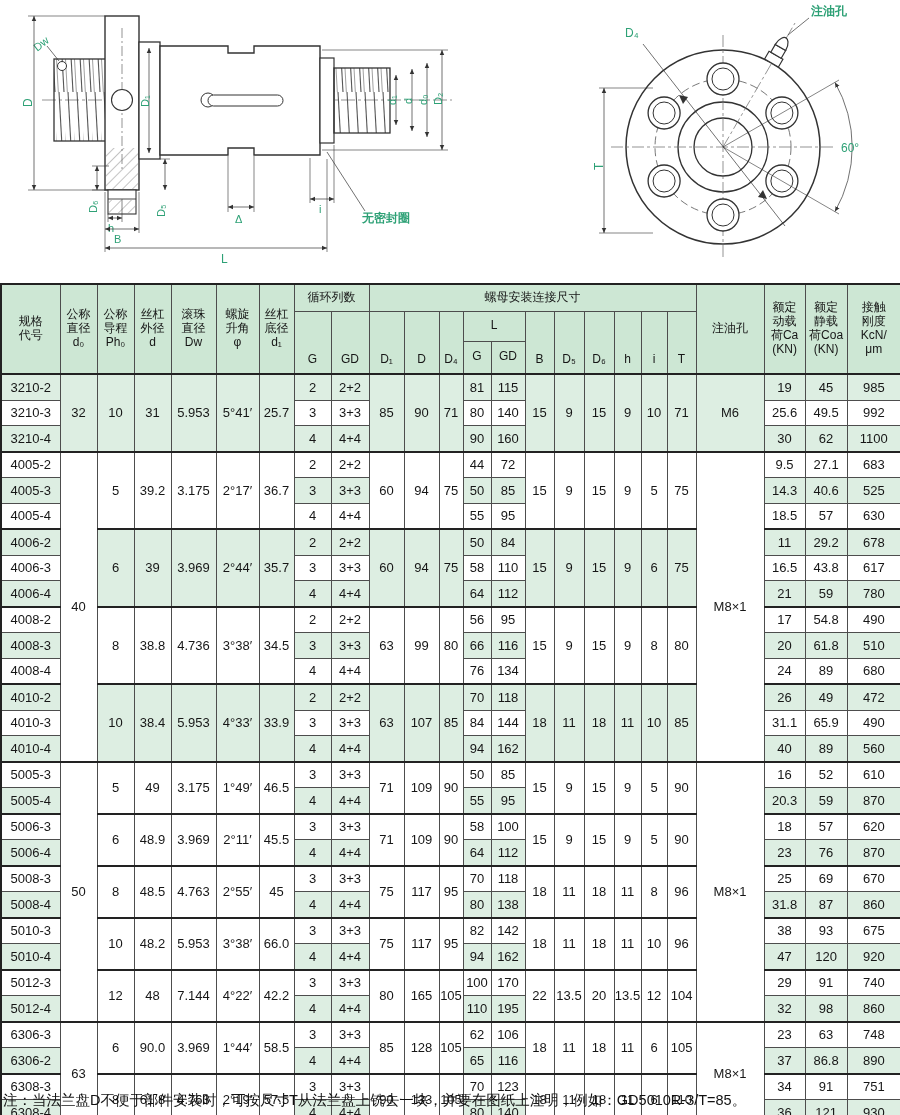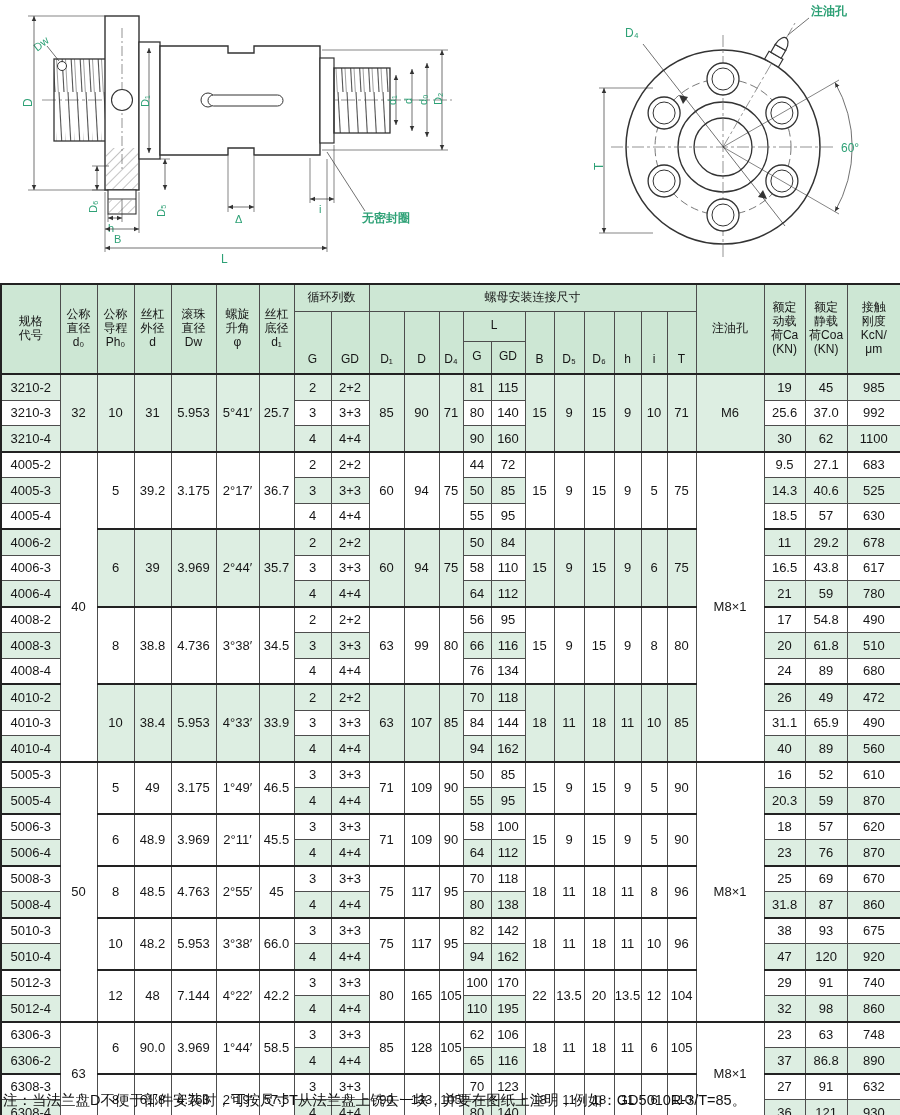--- a/index.html
+++ b/index.html
@@ -291,21 +291,21 @@
           <td>45</td>
           <td>985</td>
         </tr>
         <tr>
           <td>3210-3</td>
           <td>3</td>
           <td>3+3</td>
           <td>80</td>
           <td>140</td>
           <td>25.6</td>
-          <td>37.0</td>
+          <td>49.5</td>
           <td>992</td>
         </tr>
         <tr>
           <td>3210-4</td>
           <td>4</td>
           <td>4+4</td>
           <td>90</td>
           <td>160</td>
           <td>30</td>
           <td>62</td>
@@ -710,23 +710,23 @@
           <td rowspan="2">133</td>
           <td rowspan="2">105</td>
           <td>70</td>
           <td>123</td>
           <td rowspan="2">18</td>
           <td rowspan="2">11</td>
           <td rowspan="2">18</td>
           <td rowspan="2">11</td>
           <td rowspan="2">6</td>
           <td rowspan="2">110</td>
-          <td>27</td>
+          <td>34</td>
           <td>91</td>
-          <td>632</td>
+          <td>751</td>
         </tr>
         <tr>
           <td>6308-4</td>
           <td>4</td>
           <td>4+4</td>
           <td>80</td>
           <td>140</td>
           <td>36</td>
           <td>121</td>
           <td>930</td>

